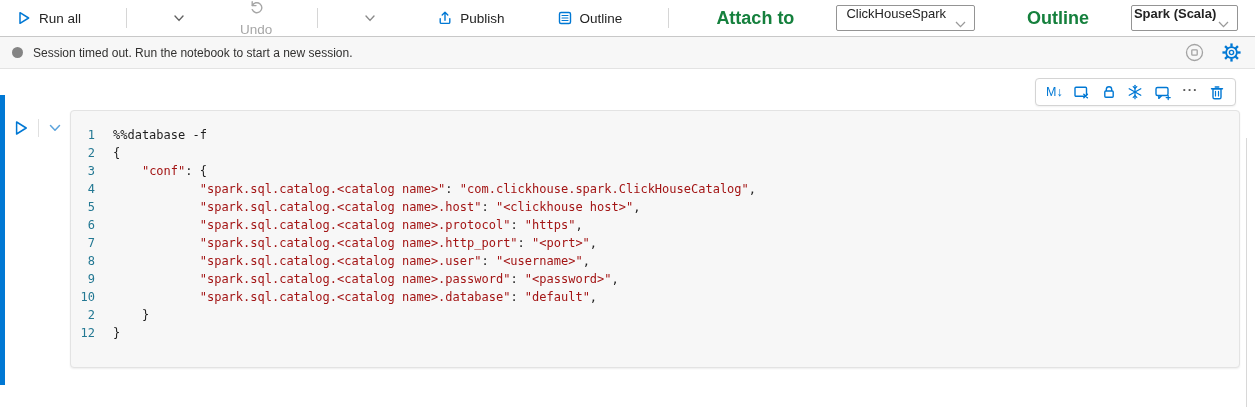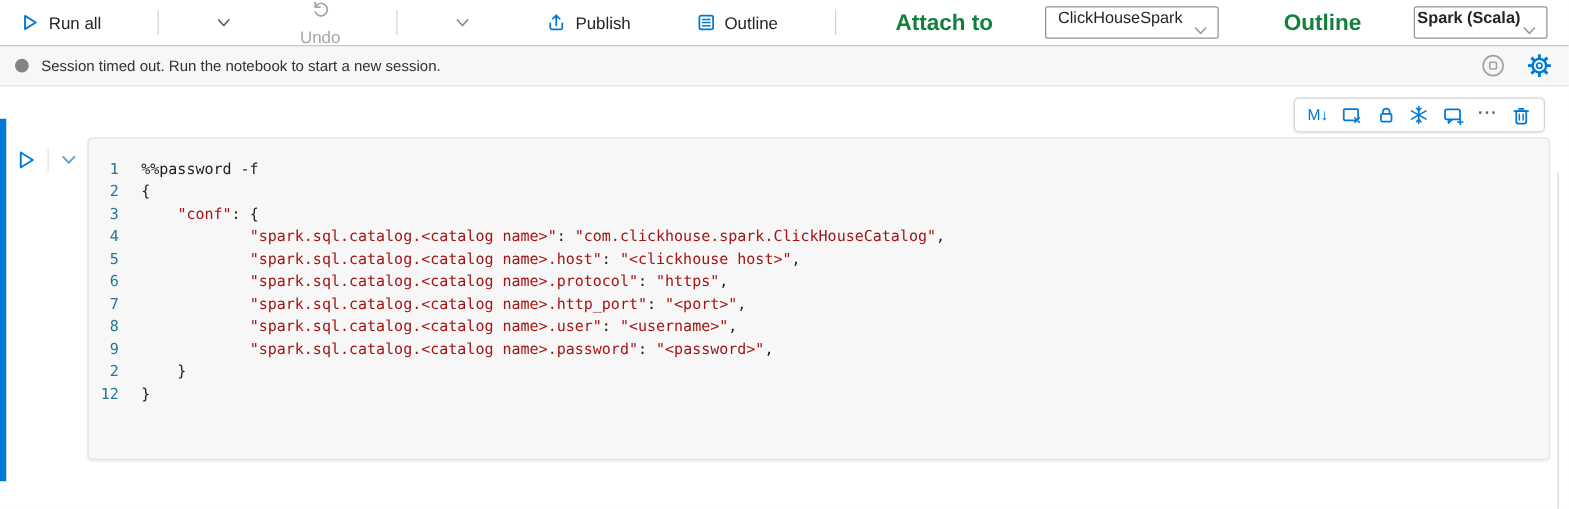--- a/index.html
+++ b/index.html
@@ -273,26 +273,27 @@
       <svg width="16" height="16" viewBox="0 0 16 16">
           <path d="M3.5 5.5 L8 10.2 L12.5 5.5" fill="none" stroke="#5ba3dc" stroke-width="1.5" stroke-linecap="round" stroke-linejoin="round"></path>
         </svg>
     </span>
   </button>
 </div>
 
 <div class="code-cell">
   <div class="code-area">
     <div id="code-lines">
-        <div class="code-line"><span class="line-num">1</span><span class="line-code"><span class="seg-p">%%password -f</span></span></div>
+        <div class="code-line"><span class="line-num">1</span><span class="line-code"><span class="seg-p">%%database -f</span></span></div>
         <div class="code-line"><span class="line-num">2</span><span class="line-code"><span class="seg-p">{</span></span></div>
         <div class="code-line"><span class="line-num">3</span><span class="line-code"><span class="seg-p">    </span><span class="seg-s">"conf"</span><span class="seg-p">: {</span></span></div>
         <div class="code-line"><span class="line-num">4</span><span class="line-code"><span class="seg-p">            </span><span class="seg-s">"spark.sql.catalog.&lt;catalog name&gt;"</span><span class="seg-p">: </span><span class="seg-s">"com.clickhouse.spark.ClickHouseCatalog"</span><span class="seg-p">,</span></span></div>
         <div class="code-line"><span class="line-num">5</span><span class="line-code"><span class="seg-p">            </span><span class="seg-s">"spark.sql.catalog.&lt;catalog name&gt;.host"</span><span class="seg-p">: </span><span class="seg-s">"&lt;clickhouse host&gt;"</span><span class="seg-p">,</span></span></div>
         <div class="code-line"><span class="line-num">6</span><span class="line-code"><span class="seg-p">            </span><span class="seg-s">"spark.sql.catalog.&lt;catalog name&gt;.protocol"</span><span class="seg-p">: </span><span class="seg-s">"https"</span><span class="seg-p">,</span></span></div>
         <div class="code-line"><span class="line-num">7</span><span class="line-code"><span class="seg-p">            </span><span class="seg-s">"spark.sql.catalog.&lt;catalog name&gt;.http_port"</span><span class="seg-p">: </span><span class="seg-s">"&lt;port&gt;"</span><span class="seg-p">,</span></span></div>
         <div class="code-line"><span class="line-num">8</span><span class="line-code"><span class="seg-p">            </span><span class="seg-s">"spark.sql.catalog.&lt;catalog name&gt;.user"</span><span class="seg-p">: </span><span class="seg-s">"&lt;username&gt;"</span><span class="seg-p">,</span></span></div>
         <div class="code-line"><span class="line-num">9</span><span class="line-code"><span class="seg-p">            </span><span class="seg-s">"spark.sql.catalog.&lt;catalog name&gt;.password"</span><span class="seg-p">: </span><span class="seg-s">"&lt;password&gt;"</span><span class="seg-p">,</span></span></div>
+        <div class="code-line"><span class="line-num">10</span><span class="line-code"><span class="seg-p">            </span><span class="seg-s">"spark.sql.catalog.&lt;catalog name&gt;.database"</span><span class="seg-p">: </span><span class="seg-s">"default"</span><span class="seg-p">,</span></span></div>
         <div class="code-line"><span class="line-num">2</span><span class="line-code"><span class="seg-p">    }</span></span></div>
         <div class="code-line"><span class="line-num">12</span><span class="line-code"><span class="seg-p">}</span></span></div>
       </div>
   </div>
 </div>
 
 </body></html>

